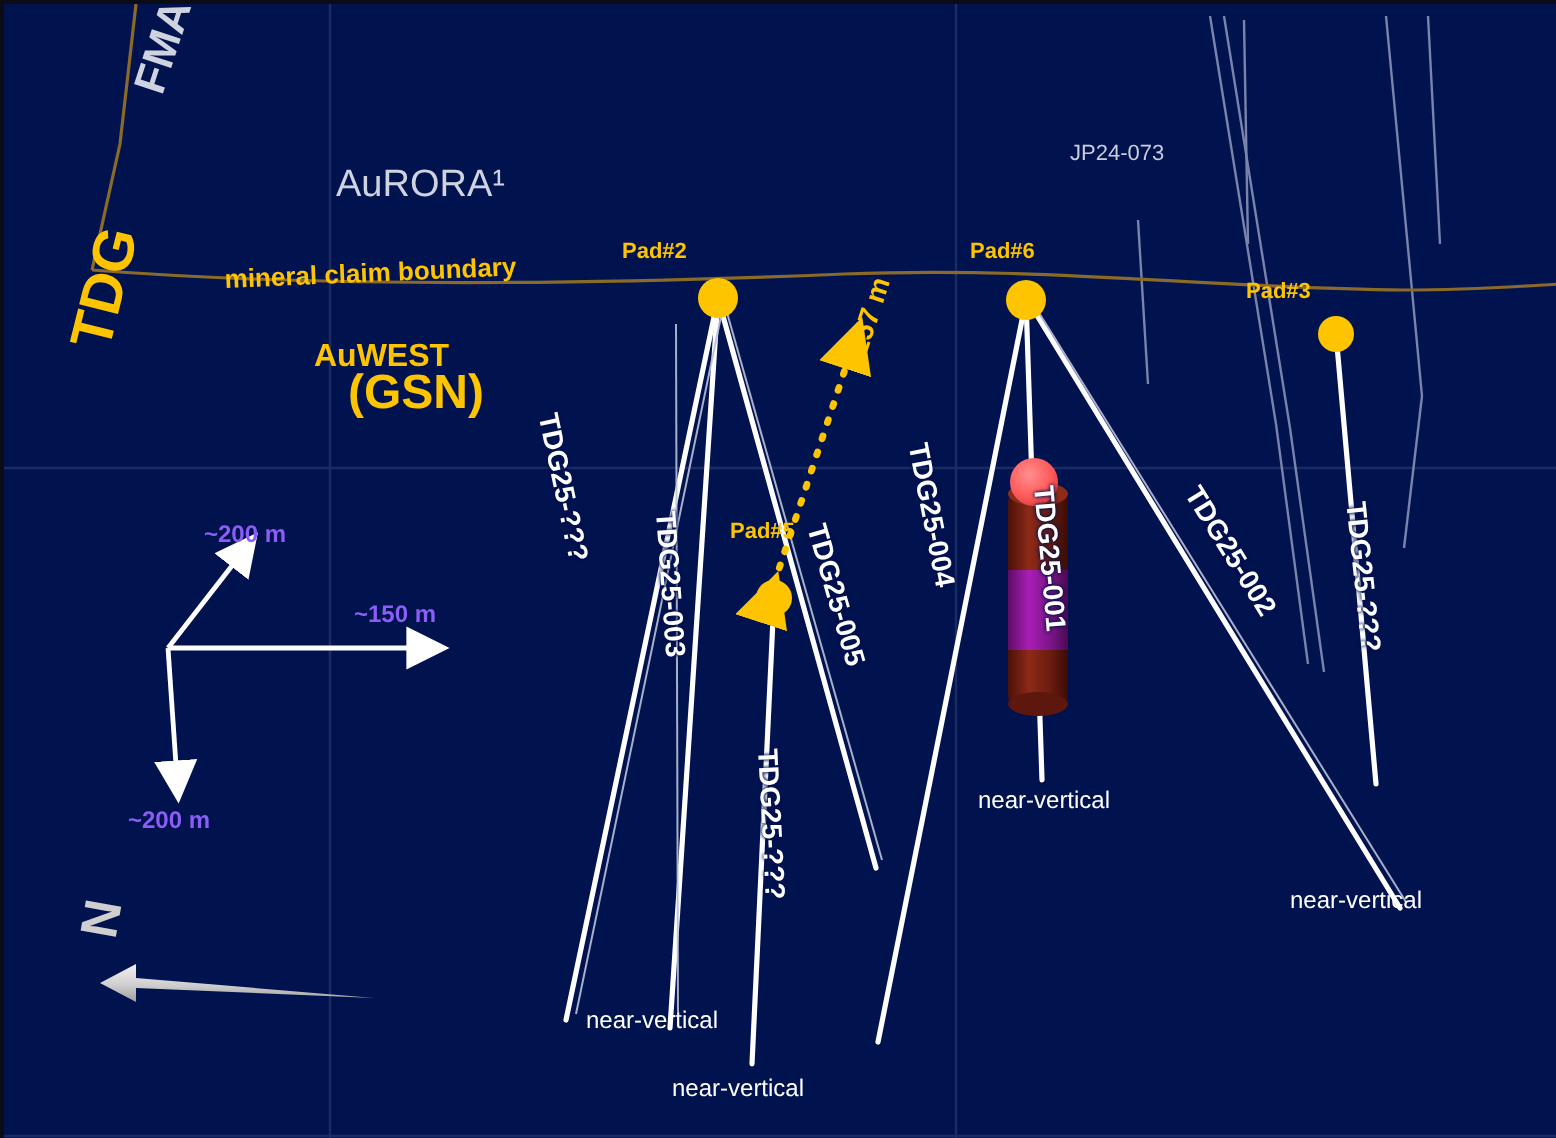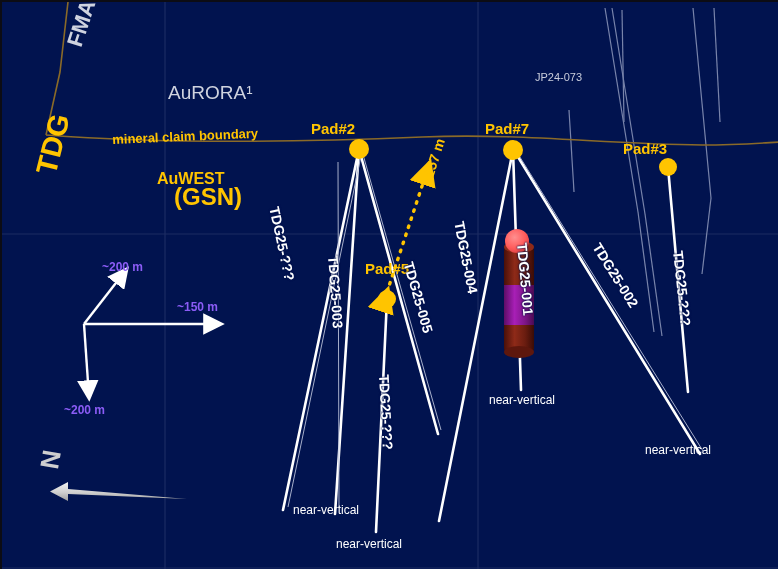--- a/index.html
+++ b/index.html
@@ -13,21 +13,21 @@
     border-top:2px solid #0c0c14;
     box-sizing:border-box;
   }
   #svg{position:absolute;left:0;top:0;width:778px;height:569px;}
   .lbl{position:absolute;white-space:nowrap;pointer-events:none;}
   .gry{color:#cfd3df;}
   .yel{color:#ffc400;}
   .bold{font-weight:bold;}
   .hole-lbl{font-size:14px;font-weight:bold;color:#ffffff;
     text-shadow:0 0 2px #01134f,0 0 2px #01134f;}
-  .pad-lbl{font-size:15px;font-weight:bold;color:#ffc400;}
+  .pad-lbl{font-size:11px;font-weight:bold;color:#ffc400;}
   .nv{font-size:12px;font-weight:normal;color:#ffffff;}
   .scale-lbl{font-size:12px;font-weight:bold;color:#8b5cf6;}
   .claim-lbl{font-size:13px;font-weight:bold;color:#ffc400;}
   .hist-lbl{font-size:11px;color:#c9cddc;}
 </style>
 </head>
 <body>
 
 <div id="stage">
 
@@ -157,21 +157,21 @@
   </div>
   <div class="lbl yel bold" style="left:172px;top:181px;font-size:24px;">
     <span>(GSN)</span>
   </div>
 
   <div class="lbl claim-lbl" style="left:110px;top:130px;transform:rotate(-2.5deg);transform-origin:left top;">
     <span>mineral claim boundary</span>
   </div>
 
   <div class="lbl pad-lbl" style="left:309px;top:118px;"><span>Pad#2</span></div>
-  <div class="lbl pad-lbl" style="left:483px;top:118px;"><span>Pad#7</span></div>
+  <div class="lbl pad-lbl" style="left:483px;top:118px;"><span>Pad#6</span></div>
   <div class="lbl pad-lbl" style="left:621px;top:138px;"><span>Pad#3</span></div>
   <div class="lbl pad-lbl" style="left:363px;top:258px;"><span>Pad#5</span></div>
 
   <div class="lbl hole-lbl" style="left:280px;top:203px;transform:rotate(78deg);transform-origin:left top;">
     <span>TDG25-???</span>
   </div>
   <div class="lbl hole-lbl" style="left:339px;top:253px;transform:rotate(86deg);transform-origin:left top;">
     <span>TDG25-003</span>
   </div>
   <div class="lbl hole-lbl" style="left:414px;top:258px;transform:rotate(74deg);transform-origin:left top;">

